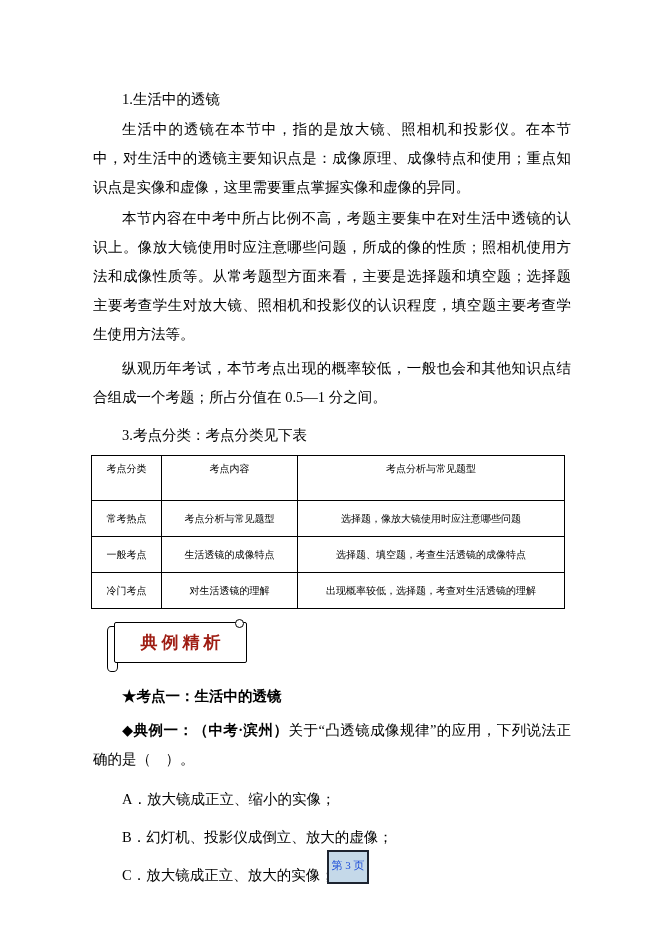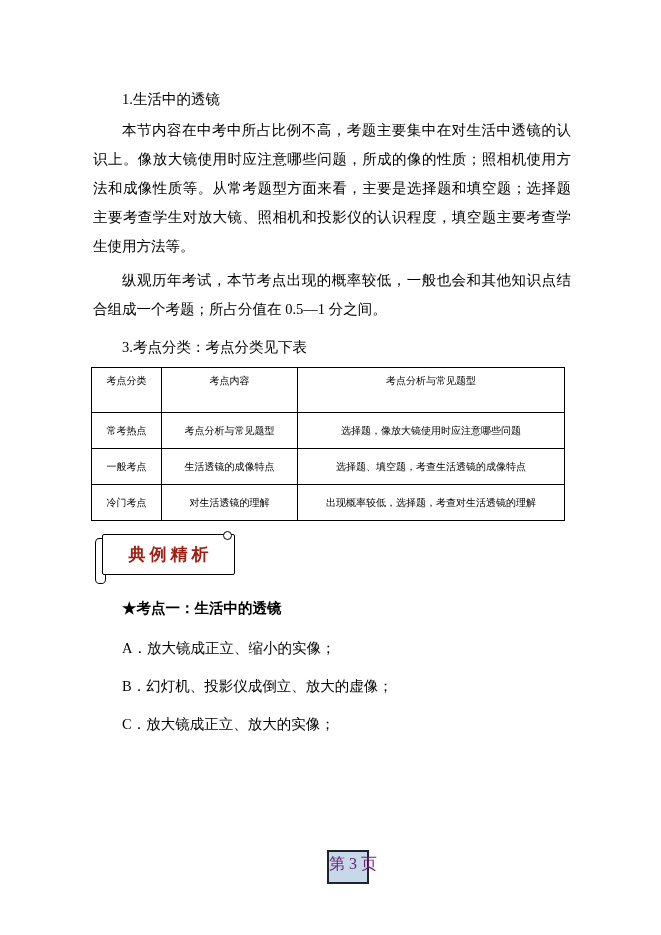--- a/index.html
+++ b/index.html
@@ -70,21 +70,21 @@
   .col-1 { width: 70px; }
   .col-2 { width: 136px; }
   .col-3 { width: 267px; }
 
   
   .banner {
     position: relative;
     width: 156px;
     height: 52px;
     margin-top: 10px;
-    margin-left: 2px;
+    margin-left: 14px;
   }
   .banner .bbody {
     position: absolute;
     left: 7px;
     top: 3px;
     width: 131px;
     height: 39px;
     background: #ffffff;
     border: 1.5px solid #000000;
     border-radius: 2px;
@@ -128,34 +128,35 @@
     top: 850px;
     width: 42px;
     height: 34px;
     box-sizing: border-box;
     background: #C5D9E9;
     border: 2px solid #1d2430;
     text-align: center;
     padding-top: 3px;
   }
   .footer-box span {
-    color: #701a75;
-    font-size: 16px;
+    color: #1d4ed8;
+    font-size: 11px;
     line-height: 14px;
     white-space: nowrap;
   }
 </style>
 </head>
 <body>
 
 <div class="page">
   <div class="content">
 
     <p class="mt-h1">1.生活中的透镜</p>
 
+    <p class="mt-p1">生活中的透镜在本节中，指的是放大镜、照相机和投影仪。在本节中，对生活中的透镜主要知识点是：成像原理、成像特点和使用；重点知识点是实像和虚像，这里需要重点掌握实像和虚像的异同。</p>
 
 
     <p class="mt-p2">本节内容在中考中所占比例不高，考题主要集中在对生活中透镜的认识上。像放大镜使用时应注意哪些问题，所成的像的性质；照相机使用方法和成像性质等。从常考题型方面来看，主要是选择题和填空题；选择题主要考查学生对放大镜、照相机和投影仪的认识程度，填空题主要考查学生使用方法等。</p>
 
     <p class="mt-p3">纵观历年考试，本节考点出现的概率较低，一般也会和其他知识点结合组成一个考题；所占分值在 0.5—1 分之间。</p>
 
     <p class="mt-h3">3.考点分类：考点分类见下表</p>
 
     <table class="points">
       <colgroup>
@@ -192,20 +193,21 @@
     <div class="banner">
       <span class="roll"></span>
       <span class="bbody">
         <span class="blabel">典例精析</span>
       </span>
       <span class="knob"></span>
     </div>
 
     <p class="bold mt-kd">★考点一：生活中的透镜</p>
 
+    <p class="mt-dl"><span class="bold">◆典例一：（中考·滨州）</span><span>关于“凸透镜成像规律”的应用，下列说法正确的是（　）。</span></p>
 
     <p class="mt-a">A．放大镜成正立、缩小的实像；</p>
     <p class="mt-b">B．幻灯机、投影仪成倒立、放大的虚像；</p>
     <p class="mt-c">C．放大镜成正立、放大的实像；</p>
 
   </div>
 
   <div class="footer-box">
     <span>第 3 页</span>
   </div>

